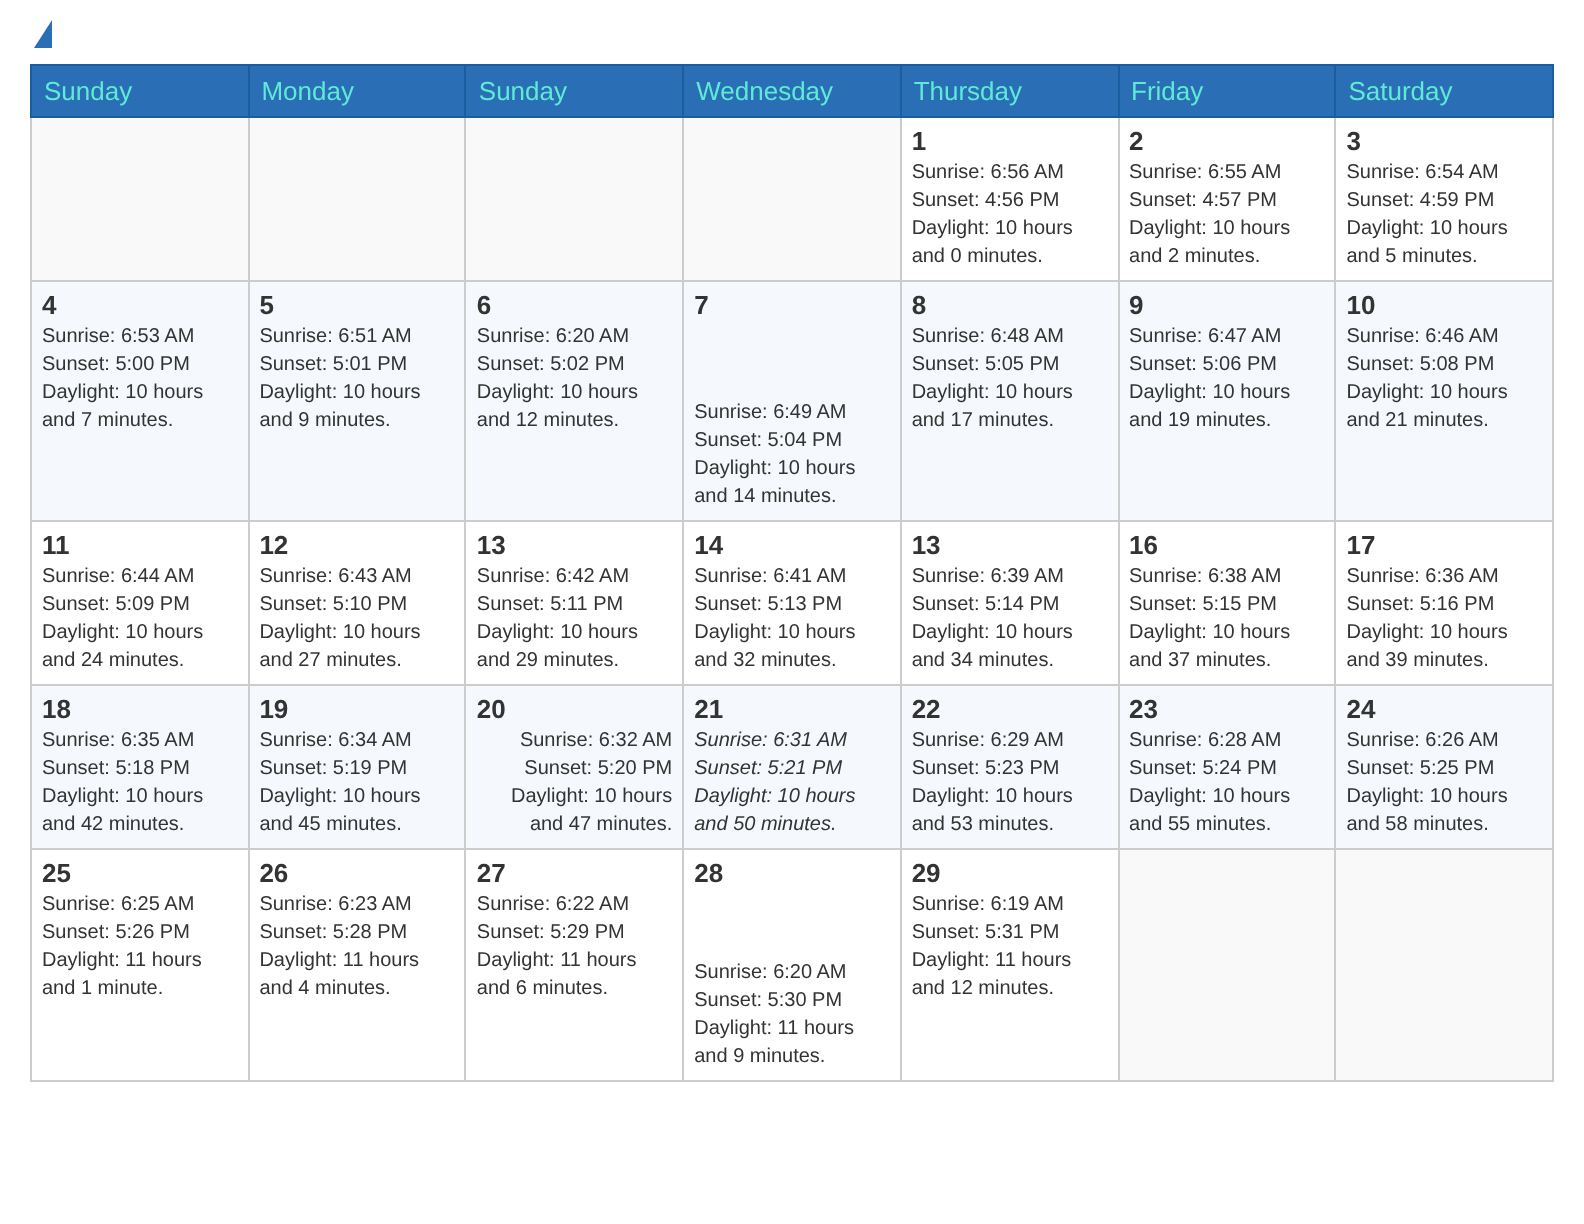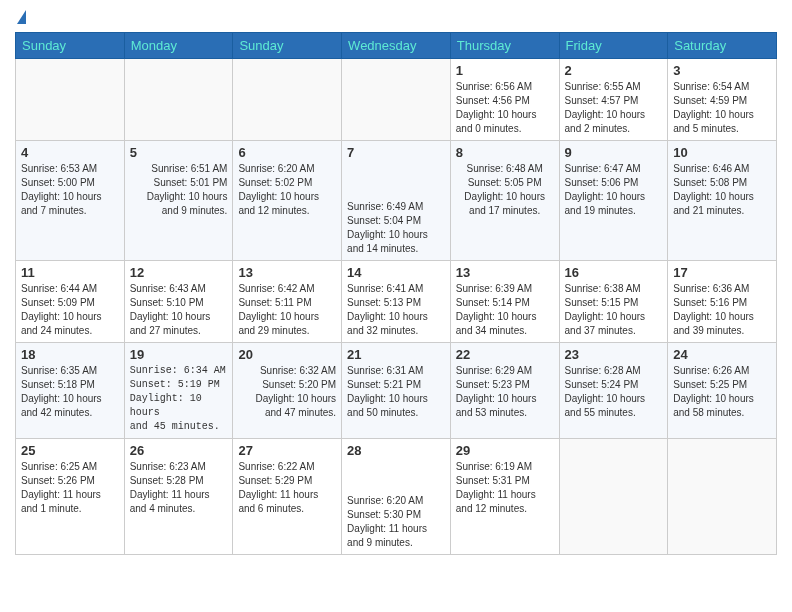--- a/index.html
+++ b/index.html
@@ -146,42 +146,42 @@
       <tr>
         <td>
           <div class="day-number">4</div>
           <div class="day-info" style="white-space: pre-line;">Sunrise: 6:53 AM
 Sunset: 5:00 PM
 Daylight: 10 hours
 and 7 minutes.</div>
         </td>
         <td>
           <div class="day-number">5</div>
-          <div class="day-info" style="white-space: pre-line; text-align: right;">Sunrise: 6:51 AM
+          <div class="day-info" style="white-space: pre-line;">Sunrise: 6:51 AM
 Sunset: 5:01 PM
 Daylight: 10 hours
 and 9 minutes.</div>
         </td>
         <td>
           <div class="day-number">6</div>
           <div class="day-info" style="white-space: pre-line;">Sunrise: 6:20 AM
 Sunset: 5:02 PM
 Daylight: 10 hours
 and 12 minutes.</div>
         </td>
         <td>
           <div class="day-number">7</div>
           <div class="day-info" style="white-space: pre-line; margin-top: 40px;">Sunrise: 6:49 AM
 Sunset: 5:04 PM
 Daylight: 10 hours
 and 14 minutes.</div>
         </td>
         <td>
           <div class="day-number">8</div>
-          <div class="day-info" style="white-space: pre-line; text-align: center;">Sunrise: 6:48 AM
+          <div class="day-info" style="white-space: pre-line;">Sunrise: 6:48 AM
 Sunset: 5:05 PM
 Daylight: 10 hours
 and 17 minutes.</div>
         </td>
         <td>
           <div class="day-number">9</div>
           <div class="day-info" style="white-space: pre-line;">Sunrise: 6:47 AM
 Sunset: 5:06 PM
 Daylight: 10 hours
 and 19 minutes.</div>
@@ -248,35 +248,35 @@
       <tr>
         <td>
           <div class="day-number">18</div>
           <div class="day-info" style="white-space: pre-line;">Sunrise: 6:35 AM
 Sunset: 5:18 PM
 Daylight: 10 hours
 and 42 minutes.</div>
         </td>
         <td>
           <div class="day-number">19</div>
-          <div class="day-info" style="white-space: pre-line; font-family: Liberation Mono, monospace;">Sunrise: 6:34 AM
+          <div class="day-info" style="white-space: pre-line;">Sunrise: 6:34 AM
 Sunset: 5:19 PM
 Daylight: 10 hours
 and 45 minutes.</div>
         </td>
         <td>
           <div class="day-number">20</div>
           <div class="day-info" style="white-space: pre-line; text-align: right;">Sunrise: 6:32 AM
 Sunset: 5:20 PM
 Daylight: 10 hours
 and 47 minutes.</div>
         </td>
         <td>
           <div class="day-number">21</div>
-          <div class="day-info" style="white-space: pre-line;">Sunrise: 6:31 AM
+          <div class="day-info" style="white-space: pre-line; font-style: italic;">Sunrise: 6:31 AM
 Sunset: 5:21 PM
 Daylight: 10 hours
 and 50 minutes.</div>
         </td>
         <td>
           <div class="day-number">22</div>
           <div class="day-info" style="white-space: pre-line;">Sunrise: 6:29 AM
 Sunset: 5:23 PM
 Daylight: 10 hours
 and 53 minutes.</div>

